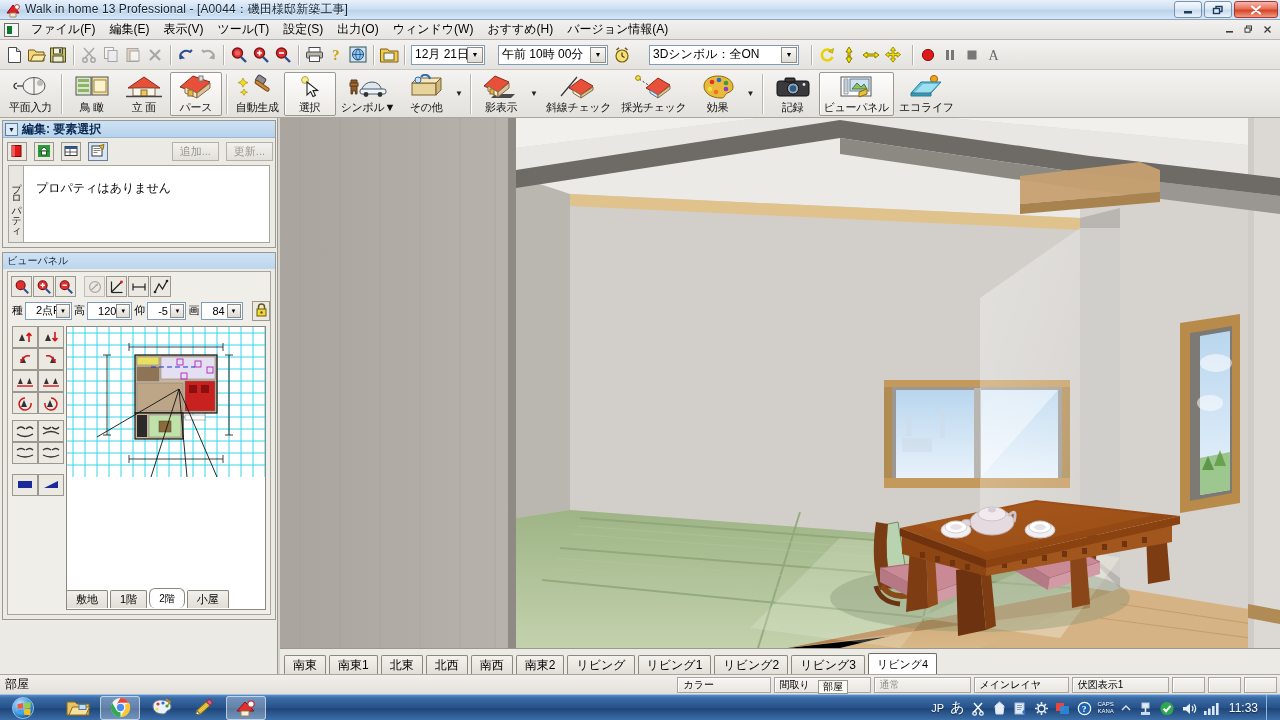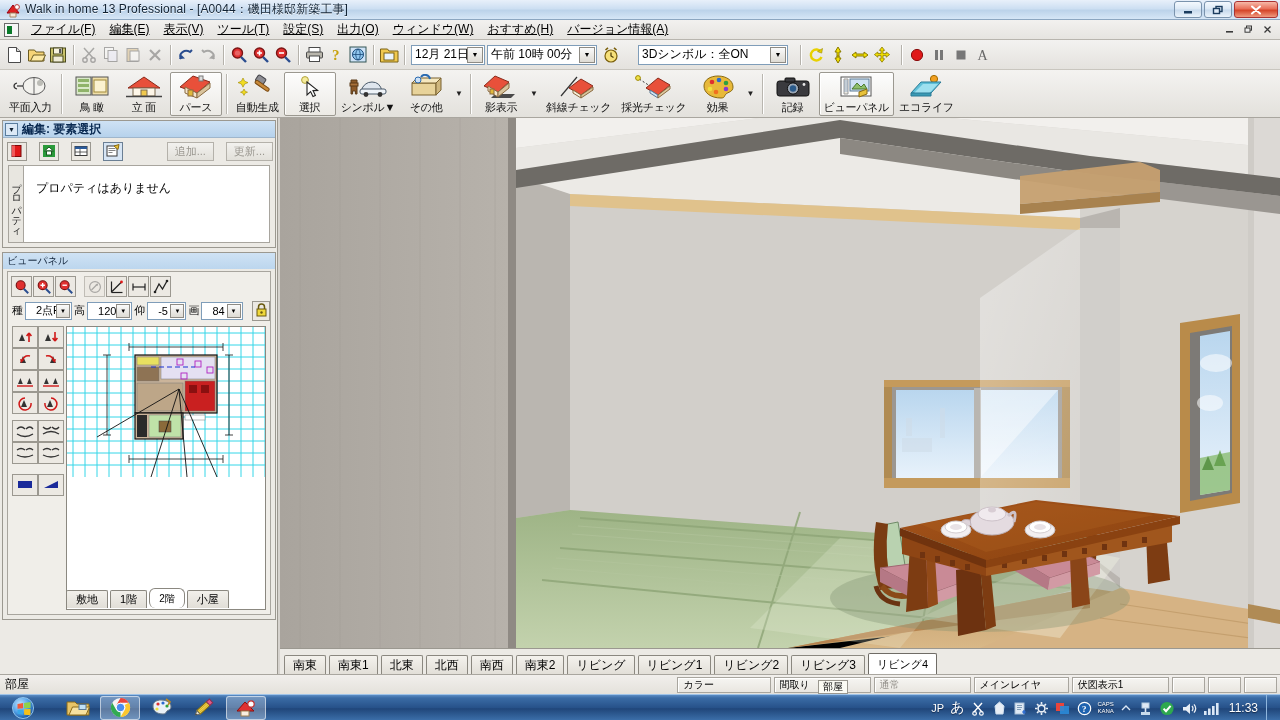--- a/index.html
+++ b/index.html
@@ -39,21 +39,21 @@
   
   .menubar{
     position:absolute; left:0; top:20px; width:1280px; height:20px;
     background:linear-gradient(180deg,#f2f1ef,#e6e4e0);
     border-bottom:1px solid #b8b5ae;
     display:flex; align-items:center;
   }
   .menu-sysicon{ width:15px;height:14px;margin:0 5px 0 4px;
     border:1px solid #6b6b6b; background:#f7f7f7; position:relative;}
   .menu-sysicon:after{content:"";position:absolute;left:2px;top:2px;width:5px;height:8px;background:#0a7a2a;}
-  .menu-item{ padding:2px 7px; font-size:12px; color:#000; white-space:nowrap;text-decoration:underline;}
+  .menu-item{ padding:2px 7px; font-size:12px; color:#000; white-space:nowrap;}
   .mdi-btns{ position:absolute; right:4px; top:2px; display:flex; gap:2px; }
   .mdi-btn{ width:17px;height:15px;display:flex;align-items:center;justify-content:center;
     font-size:10px;color:#333; }
 
   
   .toolbar1{
     position:absolute; left:0; top:40px; width:1280px; height:30px;
     background:linear-gradient(180deg,#f3f2f0,#e4e2de);
     border-bottom:1px solid #c9c6bf;
     display:flex; align-items:center; padding-left:3px;
@@ -112,21 +112,21 @@
   .panel-head{
     height:17px; background:linear-gradient(180deg,#cfe2f4,#b6d2ec);
     display:flex; align-items:center; padding-left:2px;
     border-bottom:1px solid #9fb6cc;
   }
   .panel-head .collapse{
     width:13px;height:13px;border:1px solid #5a7d9e;background:#dce9f6;
     display:flex;align-items:center;justify-content:center;font-size:7px;color:#123; margin-right:4px;
   }
   .panel-head .ttl{ font-size:12px;font-weight:bold;color:#0a2a52; }
-  .panel-tools{ height:24px; display:flex; align-items:center; padding:2px 2px 0 4px; gap:12px;}
+  .panel-tools{ height:24px; display:flex; align-items:center; padding:2px 2px 0 4px; gap:7px;}
   .minibtn{ width:20px;height:19px; border:1px solid #9b9890; background:#ece9e3;
     display:flex;align-items:center;justify-content:center; }
   .minibtn.active{ border-color:#6b7f94; background:#d7e5f4; }
   .pbtn{
     height:19px;padding:0 7px;border:1px solid #b4b1aa;background:linear-gradient(180deg,#f2f1ee,#e2e0da);
     font-size:11px;color:#9a9790; display:flex;align-items:center;
   }
   .proprow{ position:absolute; left:5px; top:44px; right:5px; bottom:4px; display:flex;}
   .vtab{
     width:15px; background:#e8e6e0; border:1px solid #a8a59e; border-right:none;
@@ -433,21 +433,21 @@
       </svg>
     </div>
 
     <div class="tsep"></div>
 
     <div class="combo" style="width:74px; margin-left:2px;">
       <span>12月 21日</span>
       <span class="arrow">▼</span>
     </div>
 
-    <div class="combo" style="width:110px; margin-left:2px;">
+    <div class="combo" style="width:110px; margin-left:13px;">
       <span>午前 10時 00分</span>
       <span class="arrow">▼</span>
     </div>
     <div class="tbtn" style="margin-left:3px;">
       <svg width="18" height="18" viewBox="0 0 18 18">
         <circle cx="9" cy="10" r="6" fill="#f6e07a" stroke="#7a5f0a" stroke-width="1.2"></circle>
         <path d="M9 6.5 v3.5 l2.5 1.5" stroke="#4a3a05" stroke-width="1.2" fill="none"></path>
         <path d="M3.5 4 l2.5 -2.2 M14.5 4 l-2.5 -2.2" stroke="#7a5f0a" stroke-width="1.6"></path>
       </svg>
     </div>

